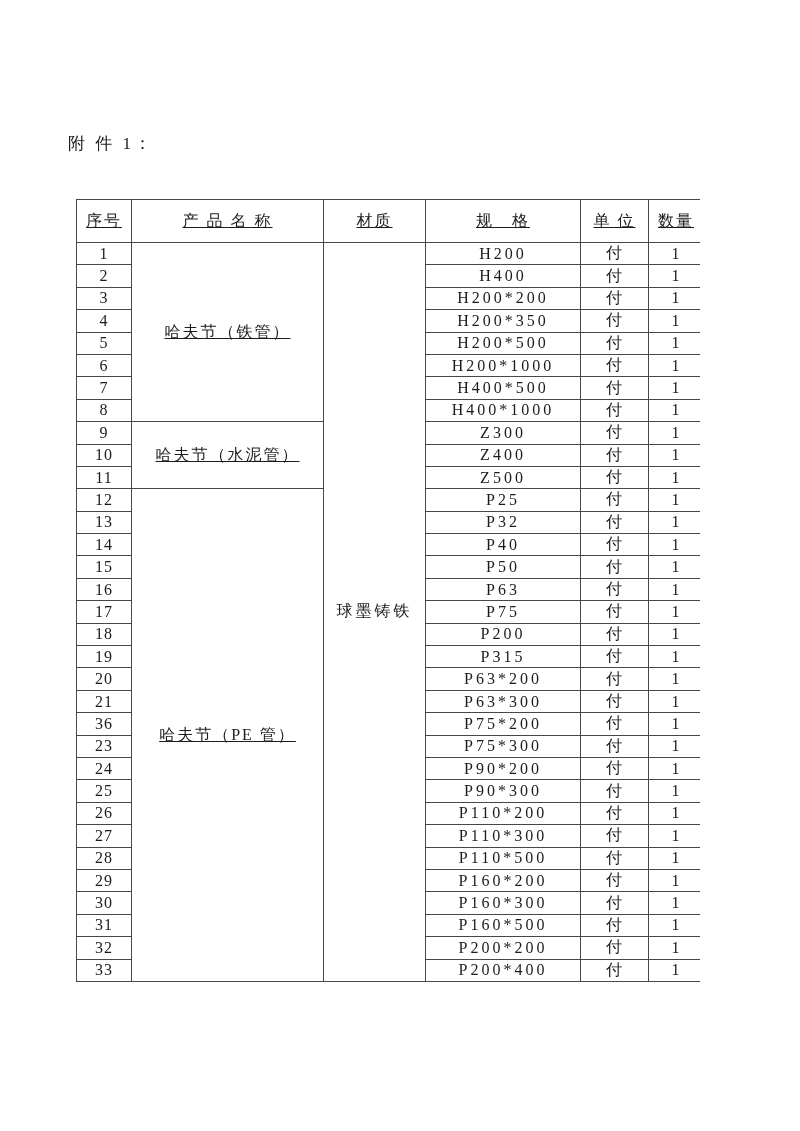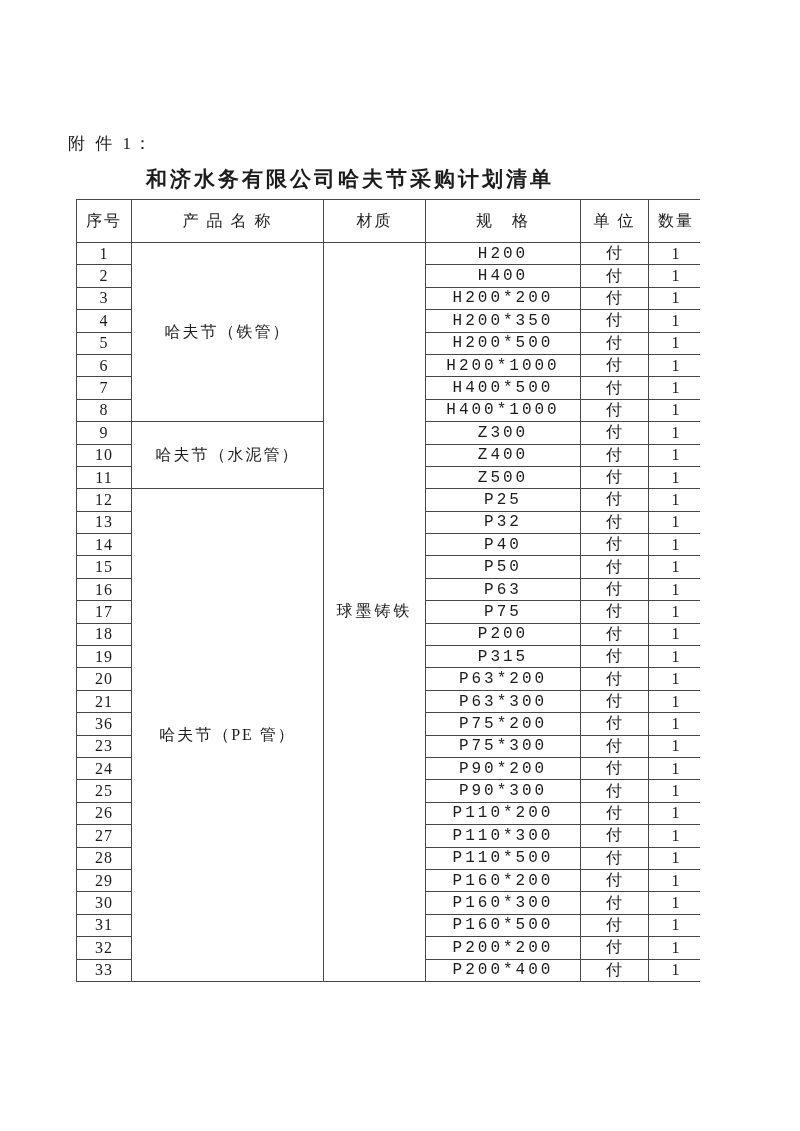--- a/index.html
+++ b/index.html
@@ -48,49 +48,48 @@
     border: 1px solid #474747;
     padding: 0;
     text-align: center;
     vertical-align: middle;
     font-weight: normal;
     overflow: hidden;
     white-space: nowrap;
     font-size: 16px;
     color: #1c1c1c;
   }
-  .purchase-table thead tr { height: 43px; }
+  .purchase-table thead tr { height: 43px; text-decoration: underline; }
   .purchase-table tbody tr { height: 22.4px; }
   .purchase-table th {
     letter-spacing: 2px;
     white-space: pre;
   }
   .cell-product {
     letter-spacing: 2px;
     white-space: pre;
+    text-decoration: underline;
   }
   .cell-material {
     letter-spacing: 3px;
   }
   .cell-spec {
     letter-spacing: 3px;
-    font-family: Liberation Mono, monospace;
   }
   .cell-no, .cell-qty, .cell-unit {
     letter-spacing: 1px;
   }
 </style>
 </head>
 <body>
 
 <div class="page">
 
   <div class="attachment-label">附 件 1：</div>
 
-  <div class="doc-title">和济水务有限公司哈夫节采购计划清单</div>
 
   <table class="purchase-table">
     <colgroup>
       <col style="width:55px">
       <col style="width:192px">
       <col style="width:102px">
       <col style="width:155px">
       <col style="width:68px">
       <col style="width:55px">
     </colgroup>

